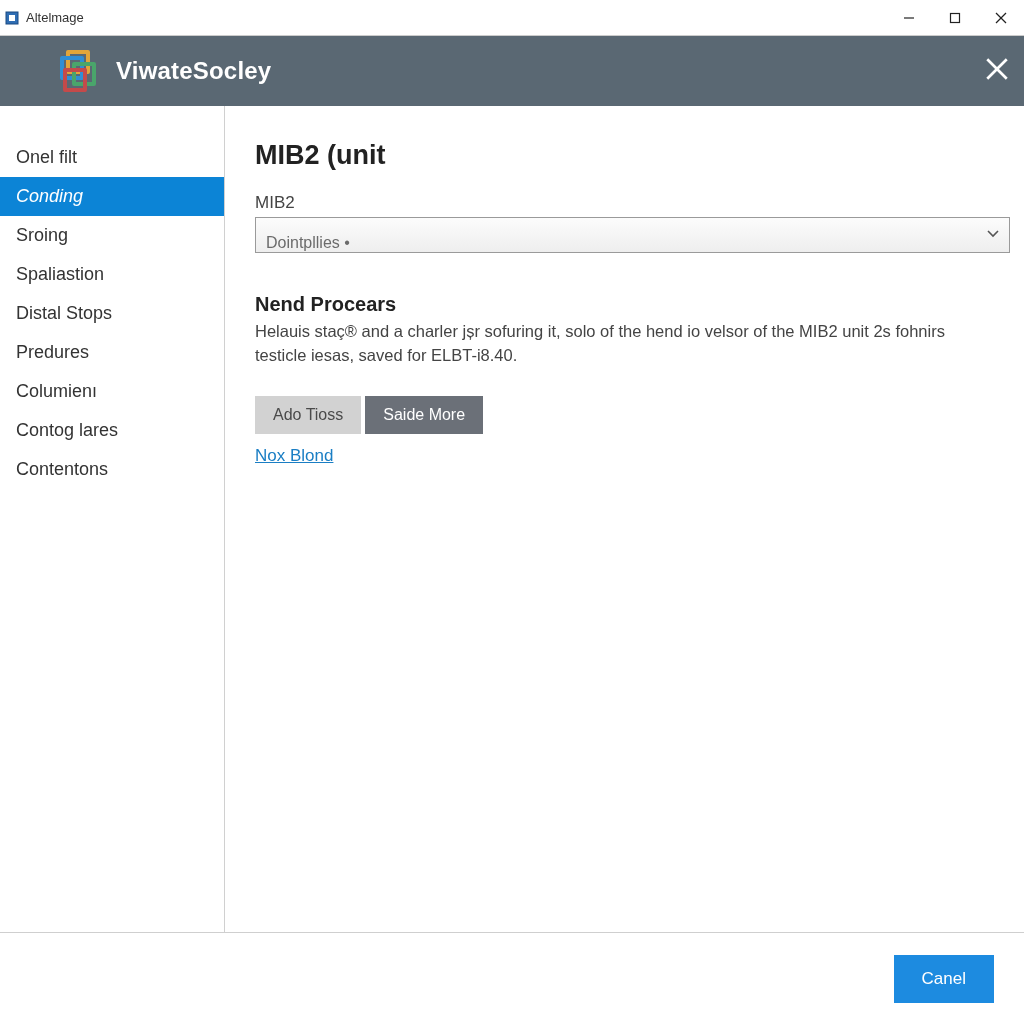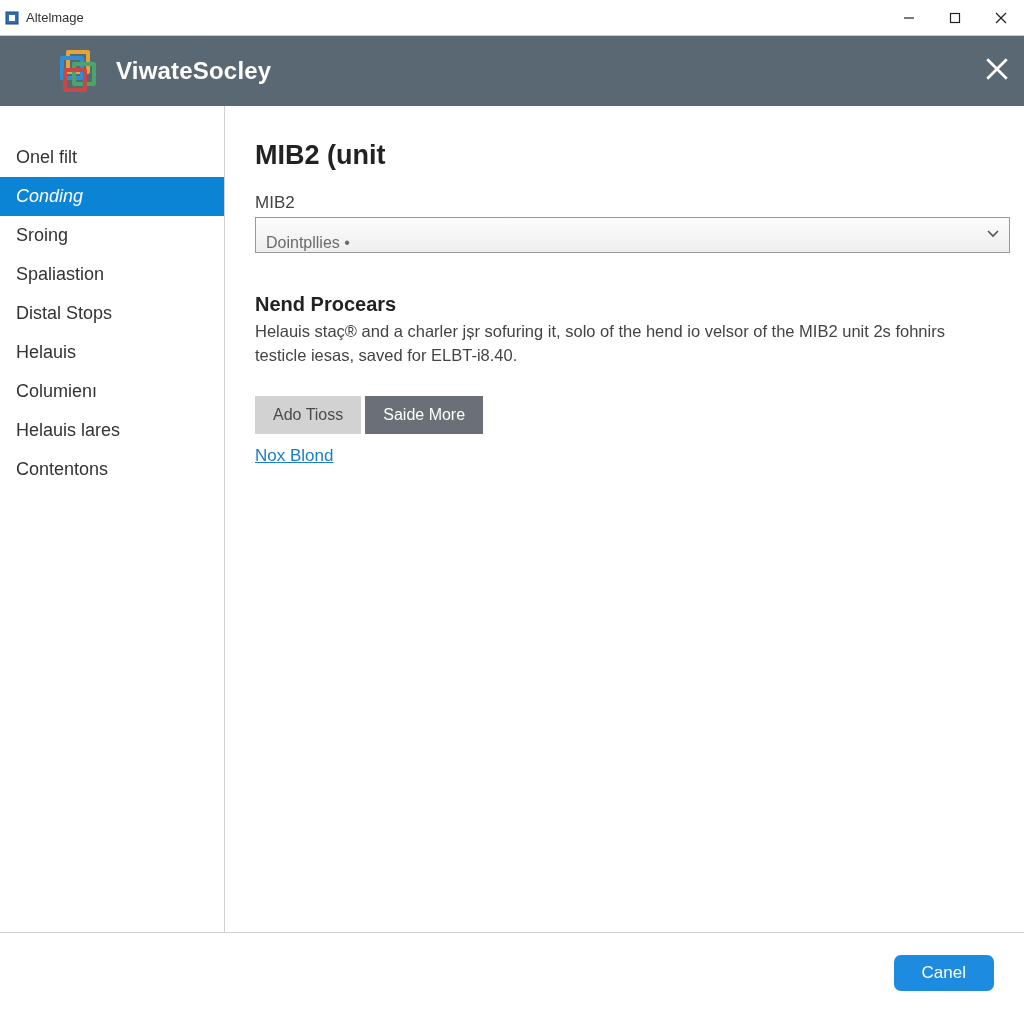--- a/index.html
+++ b/index.html
@@ -42,21 +42,21 @@
 
   .btn-row { margin-top: 28px; display: flex; gap: 4px; }
   .btn { height: 38px; padding: 0 18px; font-size: 16px; border: none; cursor: pointer; display: inline-flex; align-items: center; justify-content: center; }
   .btn-light { background: #d2d2d2; color: #4a4a4a; }
   .btn-dark { background: #6b7078; color: #fff; }
 
   .link { display: inline-block; margin-top: 12px; font-size: 17px; color: #1a7ec4; text-decoration: underline; cursor: pointer; }
 
   
   .footer { height: 98px; border-top: 1px solid #cfcfcf; display: flex; align-items: flex-start; justify-content: flex-end; padding: 22px 30px 0 0; }
-  .btn-primary { background: #1d8be0; color: #fff; height: 36px; padding: 0 28px; font-size: 17px; border-radius: 7px; border: none; cursor: pointer; }
+  .btn-primary { background: #1d8be0; color: #fff; height: 48px; padding: 0 28px; font-size: 17px; border-radius: 0; border: none; cursor: pointer; }
 
   
   .logo-sq { position: absolute; width: 24px; height: 24px; border: 4px solid; border-radius: 2px; }
   .logo-a { border-color: #e2a53a; top: 0; left: 6px; }
   .logo-b { border-color: #2f8ed6; top: 6px; left: 0; }
   .logo-c { border-color: #4aa56b; top: 12px; left: 12px; }
   .logo-d { border-color: #c44a4a; top: 18px; left: 3px; }
 </style>
 </head>
 <body>
@@ -107,23 +107,23 @@
   </div>
 </div>
 
 <div class="body">
   <div class="sidebar">
     <div class="side-item">Onel filt</div>
     <div class="side-item active">Conding</div>
     <div class="side-item">Sroing</div>
     <div class="side-item">Spaliastion</div>
     <div class="side-item">Distal Stops</div>
-    <div class="side-item">Helauis</div>
+    <div class="side-item">Predures</div>
     <div class="side-item">Columienı</div>
-    <div class="side-item">Helauis lares</div>
+    <div class="side-item">Contog lares</div>
     <div class="side-item">Contentons</div>
   </div>
 
   <div class="main">
     <h1 class="page-title">MIB2 (unit</h1>
 
     <div class="field-label">MIB2</div>
     <div class="select-wrap">
       <div class="select">
         <span>Dointpllies •</span>

